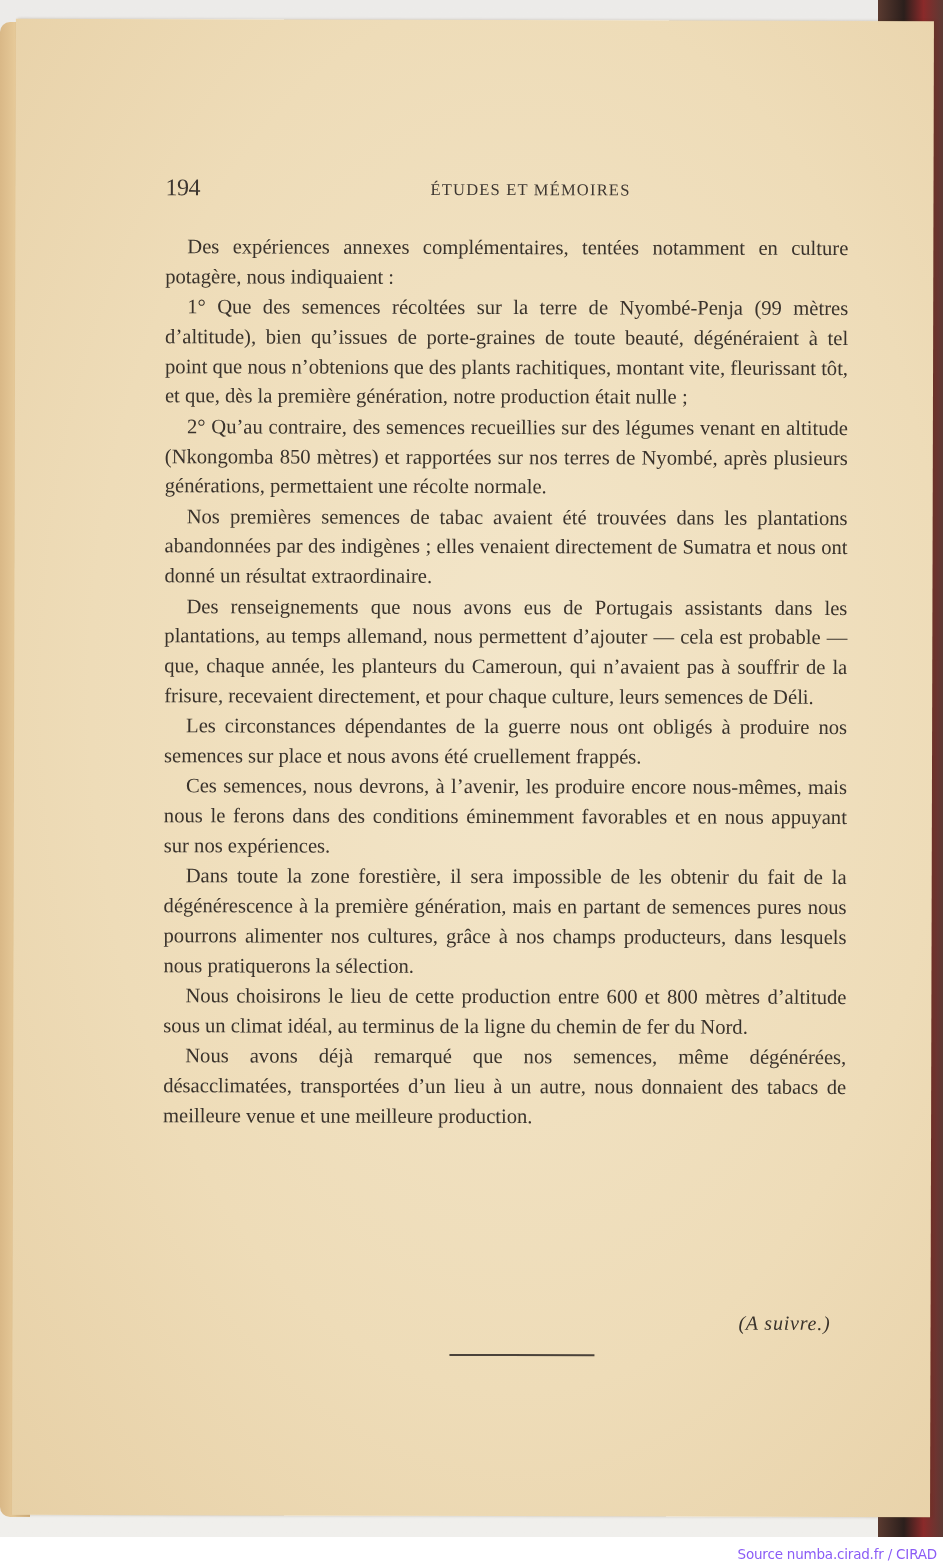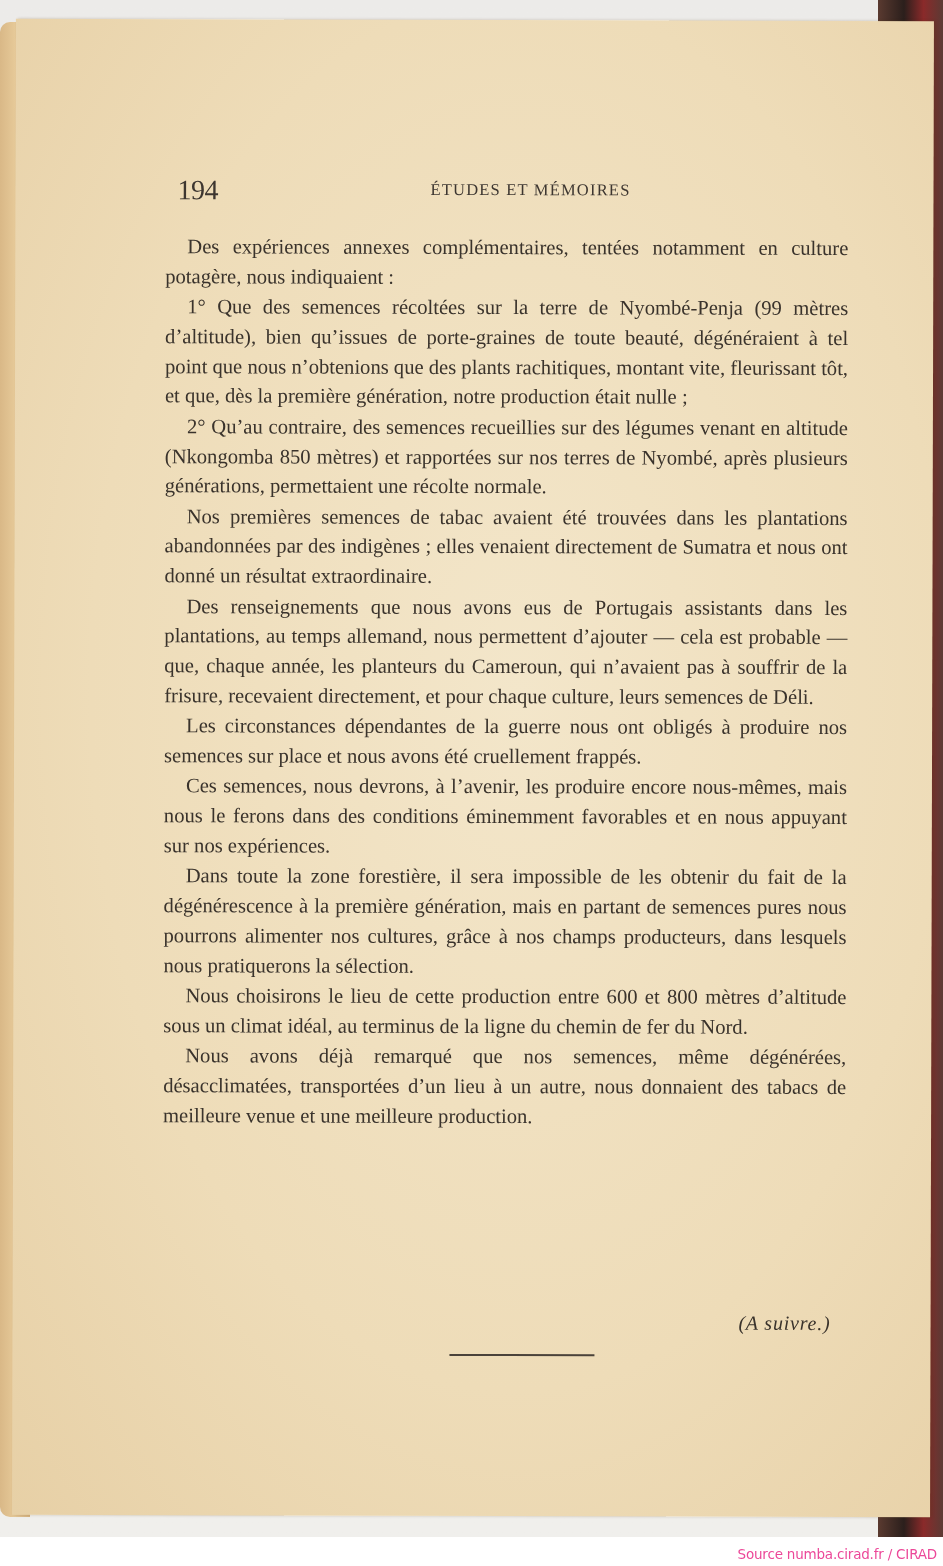--- a/index.html
+++ b/index.html
@@ -26,21 +26,21 @@
     background: radial-gradient(ellipse at 55% 45%, #f3e6ca 0%, #eedcb8 60%, #e7d0a6 100%);
     transform: rotate(0.15deg);
     box-shadow: 2px 0 3px rgba(80,50,20,0.25);
   }
   .page-inner { position: absolute; left: 0; top: 0; width: 100%; height: 100%; }
   .running-head {
     position: absolute; top: 155px; left: 150px; width: 700px; height: 30px;
     color: #3d3630;
   }
   .page-number {
-    position: absolute; left: 12px; top: 0; font-size: 28px; letter-spacing: -0.5px;
+    position: absolute; left: 0; top: 0; font-size: 24px; letter-spacing: -0.5px;
   }
   .running-title {
     position: absolute; left: 0; right: 0; top: 5px; text-align: center;
     font-size: 16.5px; letter-spacing: 1.2px; padding-left: 30px;
   }
   .body-text {
     position: absolute; left: 150px; top: 213px; width: 683px;
     color: #3a332c; font-size: 20.6px; line-height: 29.8px;
     text-align: justify; hyphens: none;
   }
@@ -50,21 +50,21 @@
     position: absolute; left: 150px; top: 1291px; width: 668px; text-align: right;
     font-style: italic; font-size: 20px; letter-spacing: 0.8px; color: #3a332c;
   }
   .end-rule {
     position: absolute; left: 437px; top: 1334px; width: 145px; height: 2px;
     background: #4a423a;
   }
   .source-caption {
     position: absolute; right: 6px; bottom: 4px;
     font-family: "DejaVu Sans", "Liberation Sans", sans-serif;
-    font-size: 13.5px; color: #ec4899; letter-spacing: -0.2px;
+    font-size: 13.5px; color: #8b5cf6; letter-spacing: -0.2px;
   }
 </style>
 </head>
 <body>
 
 <div class="scan-bg"></div>
 <div class="cover-right"></div>
 <div class="book-edge-left"></div>
 
 <div class="page">

